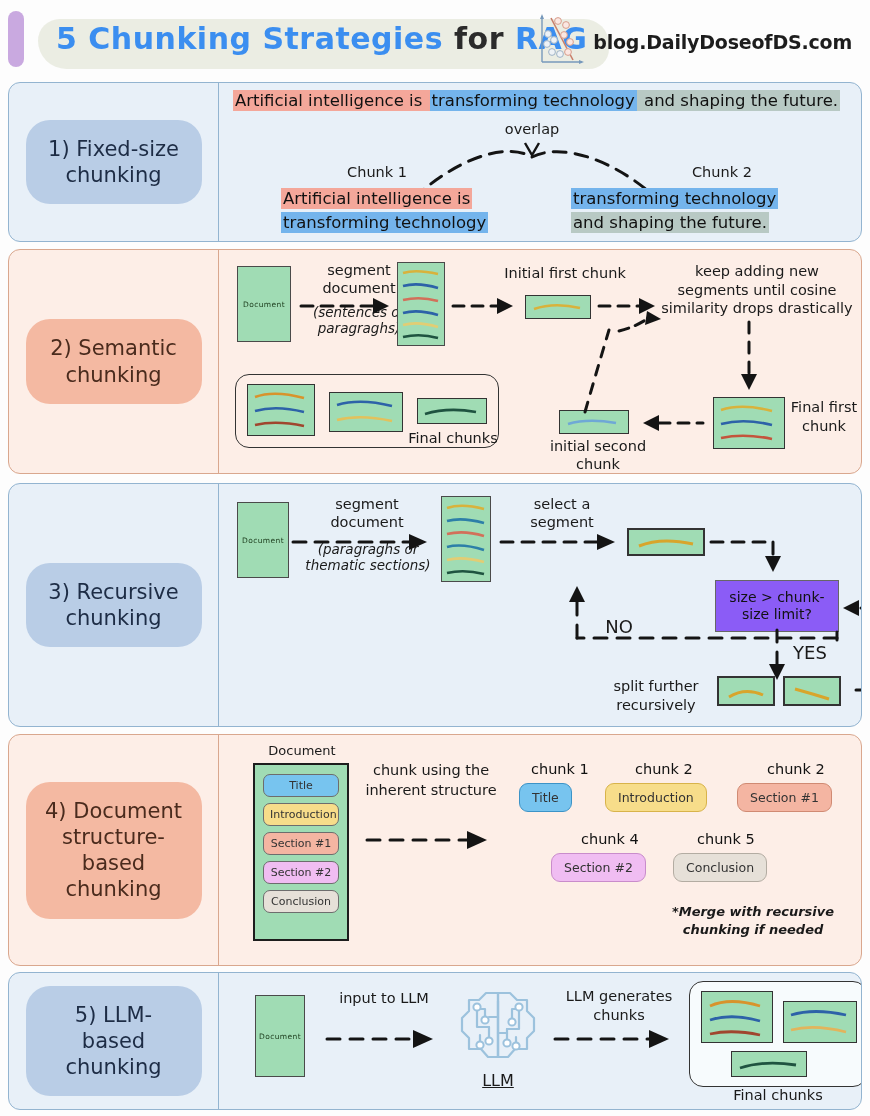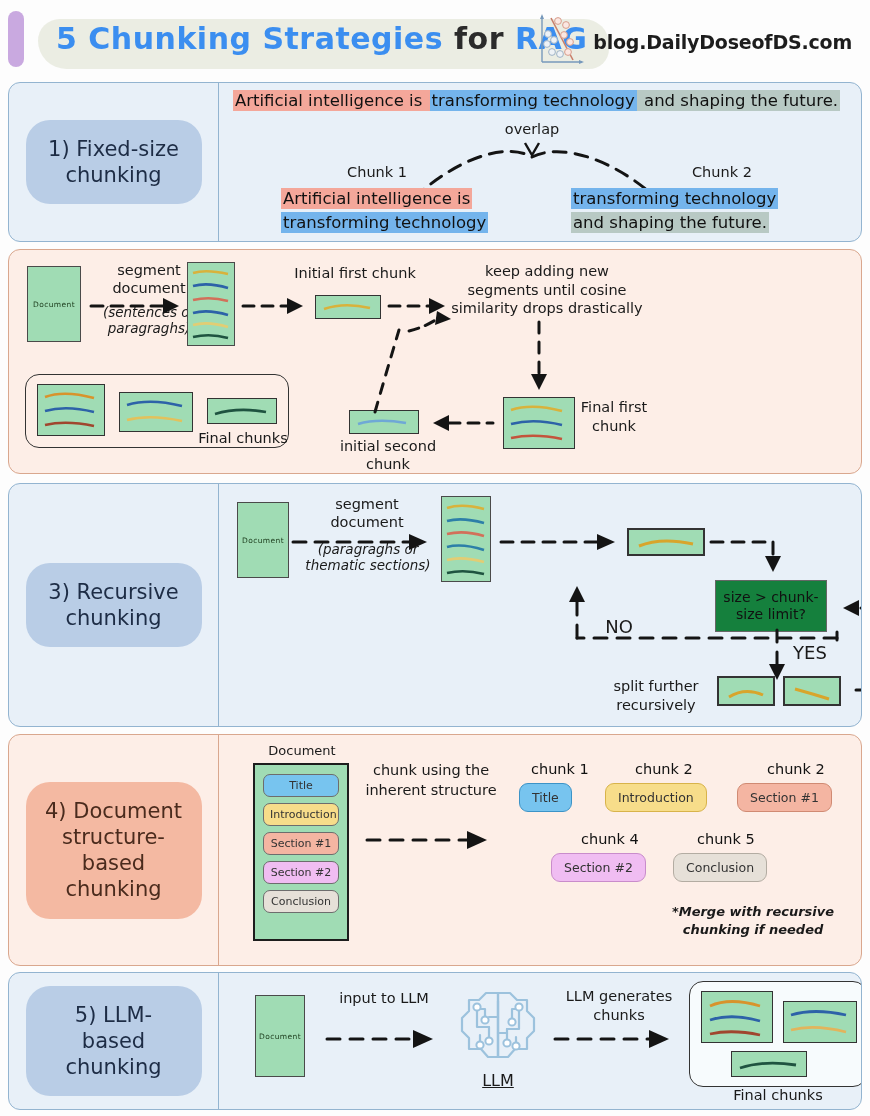--- a/index.html
+++ b/index.html
@@ -229,20 +229,23 @@
     </div>
 
     <div class="chunk-lines" style="left:352px; top:104px;">
       <div><span class="hl hl-blue">transforming technology</span></div>
       <div><span class="hl hl-gray">and shaping the future.</span></div>
     </div>
   </div>
 </div>
 
 <div class="section peach" style="top:249px; height:225px;">
+  <div class="sec-label">
+    <div class="chip">2) Semantic chunking</div>
+  </div>
   <div class="sec-body">
 
     <div class="doc-box" style="position:absolute; left:18px; top:16px; width:54px; height:76px;">Document</div>
 
     <div class="lbl" style="left:80px; top:12px; width:120px;">
       <span>segment</span><br>
       <span>document</span>
     </div>
     <div class="lbl italic" style="left:74px; top:54px; width:132px; font-size:13.5px;">(sentences or paragraghs)</div>
 
@@ -363,39 +366,40 @@
       <svg width="48" height="84">
         <path d="M5,11 Q20,6 42,12" stroke="#d8b23c" stroke-width="2.6" fill="none"></path>
         <path d="M5,24 Q20,20 42,26" stroke="#2d7fa8" stroke-width="2.6" fill="none"></path>
         <path d="M5,37 Q22,33 42,39" stroke="#d2705a" stroke-width="2.6" fill="none"></path>
         <path d="M5,50 Q20,46 42,53" stroke="#2d7fa8" stroke-width="2.6" fill="none"></path>
         <path d="M5,63 Q20,59 42,65" stroke="#e2cd74" stroke-width="2.6" fill="none"></path>
         <path d="M5,76 Q22,72 42,77" stroke="#1f5340" stroke-width="2.6" fill="none"></path>
       </svg>
     </div>
 
+    <div class="lbl" style="left:288px; top:12px; width:110px;">select a segment</div>
 
     <svg class="arrow-svg" style="left:282px; top:48px; width:120px; height:20px;">
       <line x1="0" y1="10" x2="96" y2="10" stroke="#141414" stroke-width="3" stroke-dasharray="12,9" stroke-linecap="round"></line>
       <polygon points="96,2 114,10 96,18" fill="#141414"></polygon>
     </svg>
 
     <div class="chunk-box" style="position:absolute; left:408px; top:44px; width:78px; height:28px; border-width:2px;">
       <svg width="76" height="26">
           <path d="M10,16 Q32,7 64,14" stroke="#d8a52c" stroke-width="3" fill="none"></path>
         </svg>
     </div>
 
     <svg class="arrow-svg" style="left:492px; top:50px; width:90px; height:44px;">
       <line x1="0" y1="8" x2="62" y2="8" stroke="#141414" stroke-width="3" stroke-dasharray="12,9" stroke-linecap="round"></line>
       <line x1="62" y1="8" x2="62" y2="22" stroke="#141414" stroke-width="3" stroke-dasharray="12,9" stroke-linecap="round"></line>
       <polygon points="54,22 70,22 62,38" fill="#141414"></polygon>
     </svg>
 
-    <div style="position:absolute; left:496px; top:96px; width:112px; height:52px; background:#15803d; border:1.5px solid #666; display:flex; align-items:center; justify-content:center; text-align:center; font-size:14px; line-height:1.25; color:#111; padding:4px;">size &gt; chunk-size limit?</div>
+    <div style="position:absolute; left:496px; top:96px; width:124px; height:52px; background:#8b5cf6; border:1.5px solid #666; display:flex; align-items:center; justify-content:center; text-align:center; font-size:14px; line-height:1.25; color:#111; padding:4px;">size &gt; chunk-size limit?</div>
 
     <svg class="arrow-svg" style="left:246px; top:96px; width:380px; height:80px;">
       <line x1="372" y1="58" x2="112" y2="58" stroke="#141414" stroke-width="3" stroke-dasharray="13,10" stroke-linecap="round"></line>
       <line x1="372" y1="52" x2="372" y2="60" stroke="#141414" stroke-width="3" stroke-linecap="round"></line>
       <line x1="112" y1="58" x2="112" y2="22" stroke="#141414" stroke-width="3" stroke-dasharray="13,10" stroke-linecap="round"></line>
       <polygon points="104,22 120,22 112,6" fill="#141414"></polygon>
     </svg>
     <div class="lbl" style="left:360px; top:132px; width:60px; font-size:18px;padding-left:20px;">NO</div>
 
     <svg class="arrow-svg" style="left:546px; top:146px; width:24px; height:56px;">

